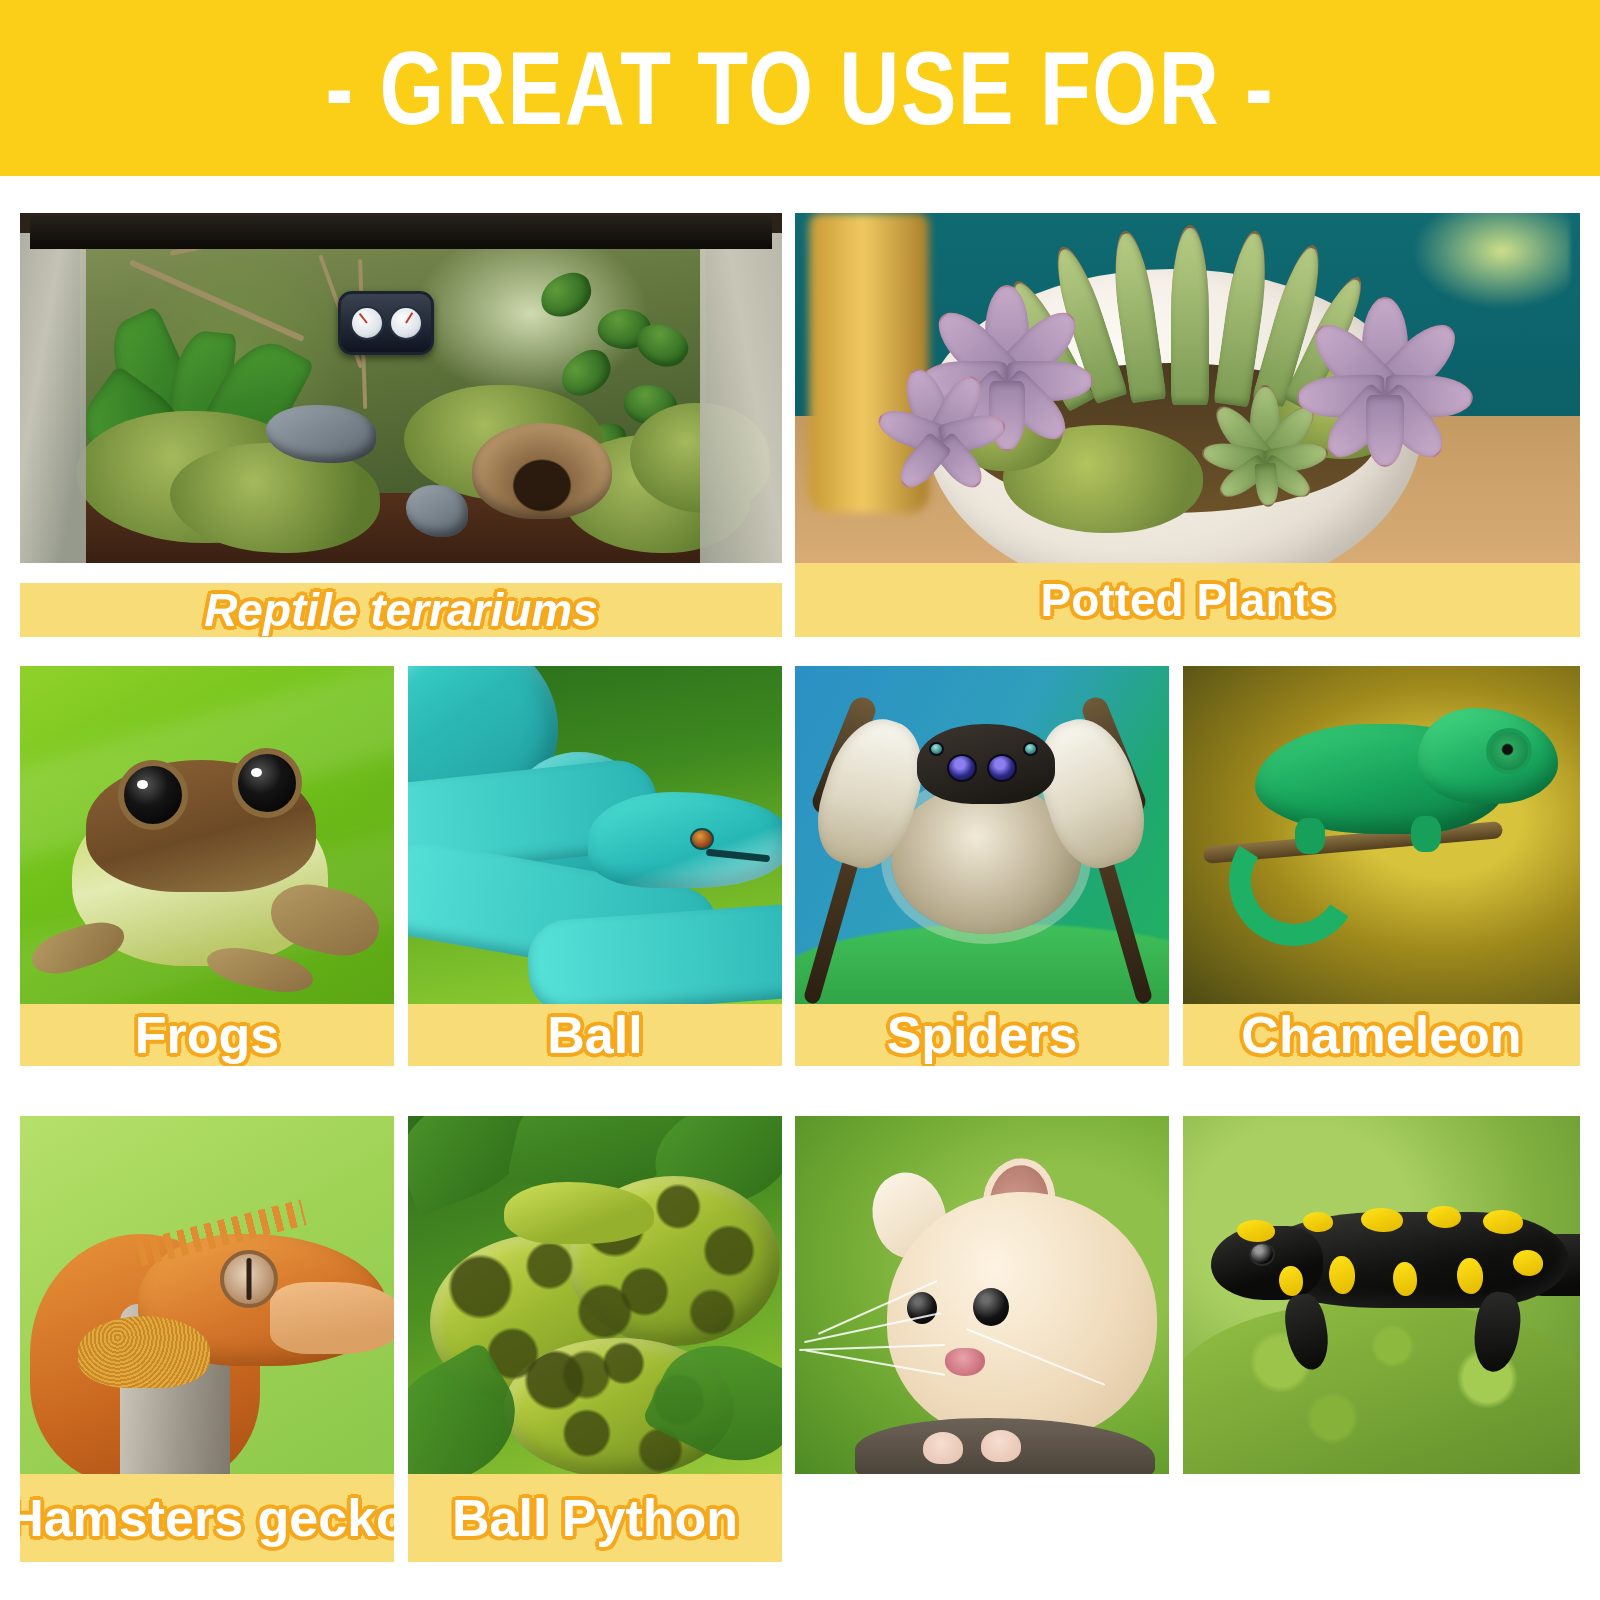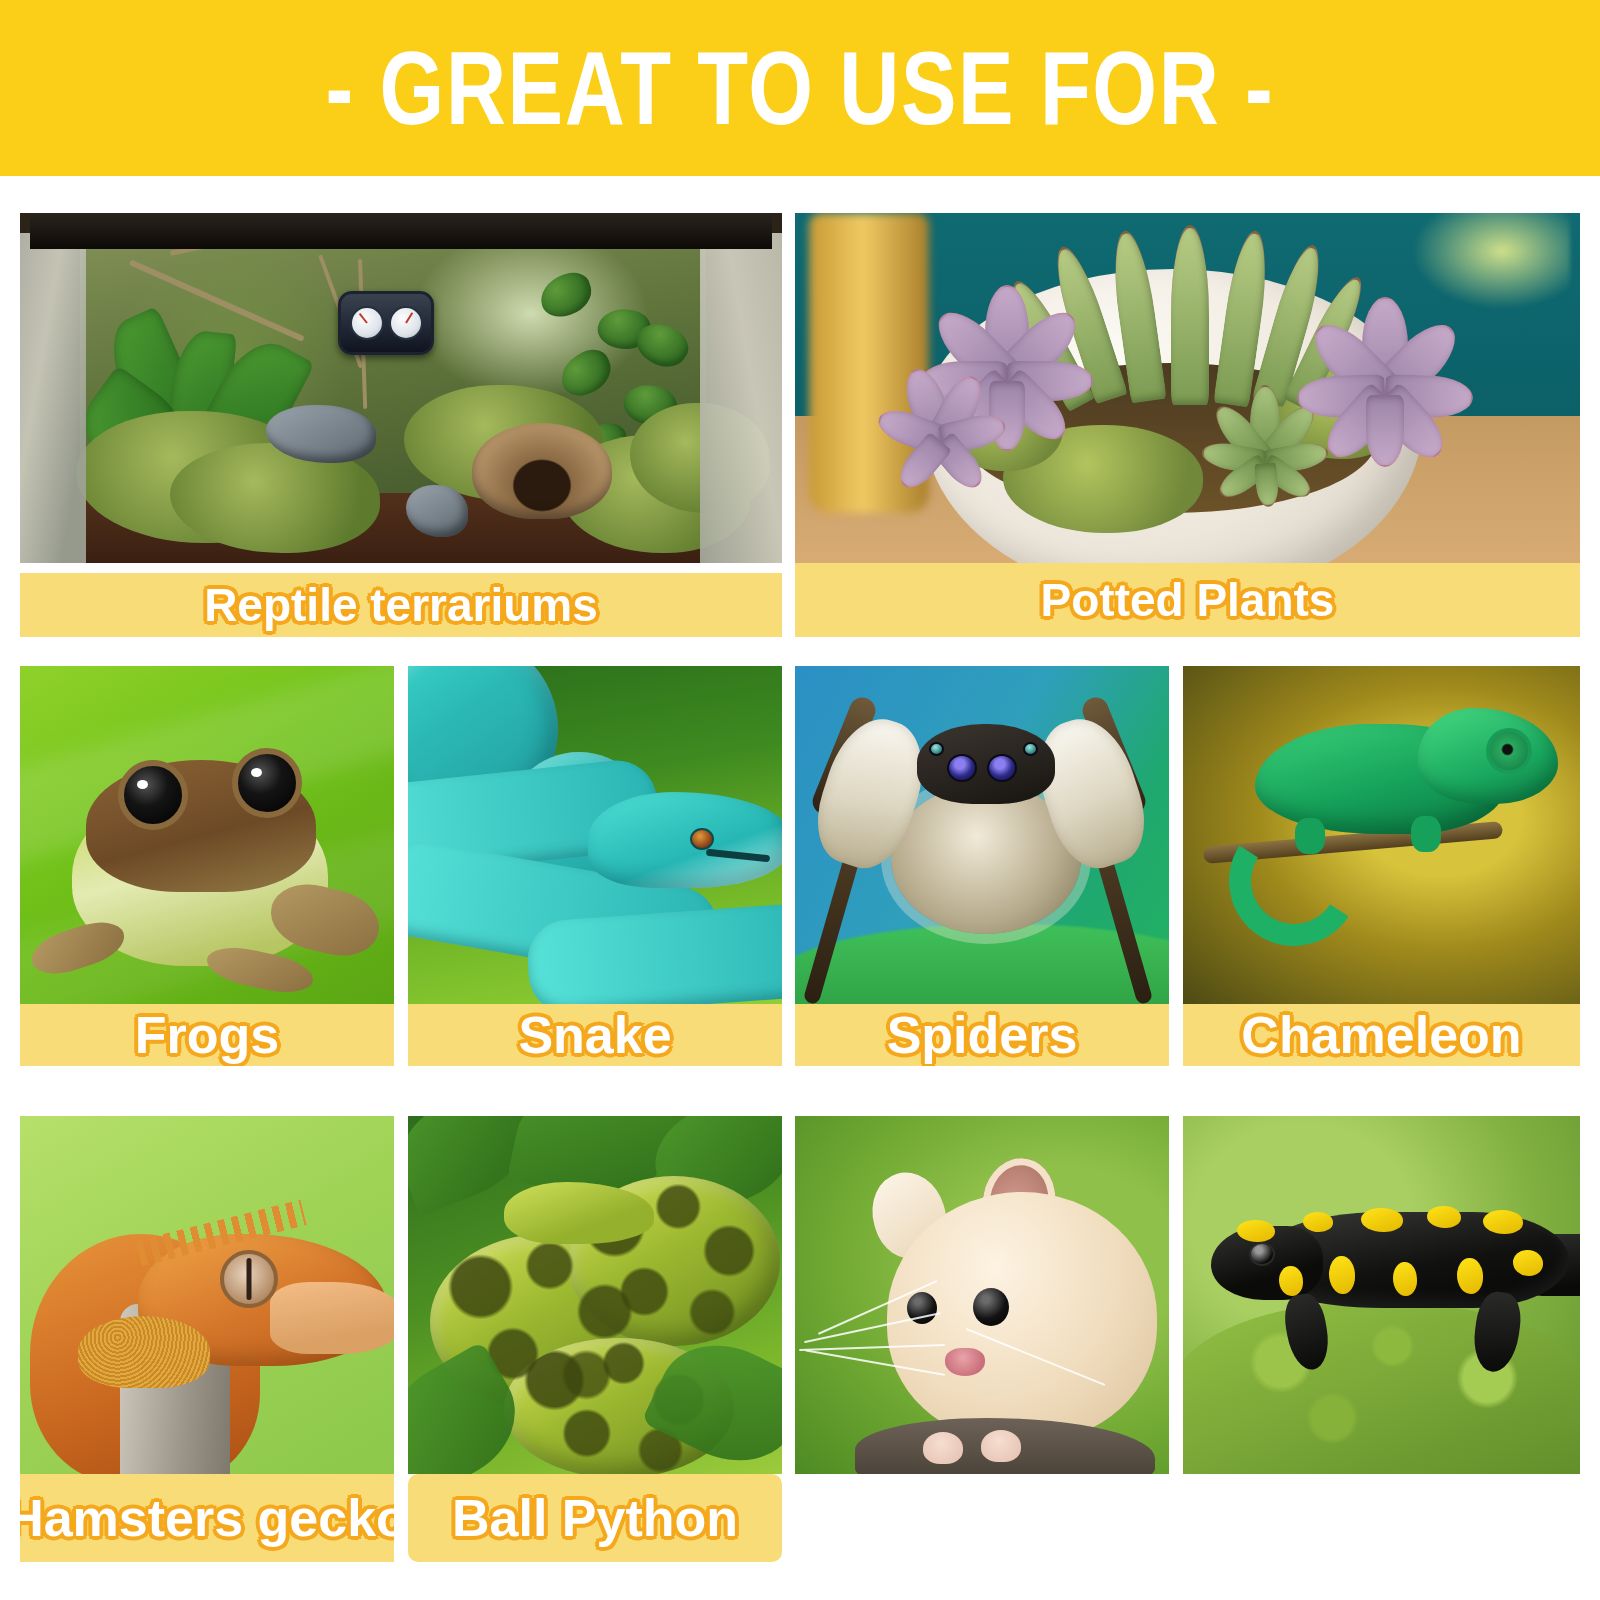--- a/index.html
+++ b/index.html
@@ -504,21 +504,21 @@
 
     <div class="rock" style="left:246px; top:192px; width:110px; height:58px;"></div>
     <div class="rock" style="left:386px; top:272px; width:62px; height:52px;"></div>
     <div class="log" style="left:452px; top:210px;"></div>
 
     <div class="gauge">
       <div class="dial l"></div>
       <div class="dial r"></div>
     </div>
   </div>
-  <div class="caption" style="height:64px;">
+  <div class="caption" style="height:54px;font-style:italic;">
     <span class="caption-text cap-lg">Reptile terrariums</span>
   </div>
 </div>
 
 <div class="cell" style="left:795px; top:213px; width:785px; height:424px;">
   <div class="photo pot-scene" style="height:350px;">
     <div class="vase-bg"></div>
     <div class="trail"></div>
 
     <div class="bowl"></div>
@@ -606,21 +606,21 @@
     <div class="snake-band" style="left:-50px; top:106px; width:300px; height:92px; transform:rotate(-6deg);"></div>
     <div class="snake-band" style="left:-30px; top:198px; width:340px; height:96px; transform:rotate(10deg);"></div>
     <div class="snake-band" style="left:120px; top:246px; width:300px; height:94px; transform:rotate(-4deg);"></div>
     <div class="snake-coil" style="left:96px; top:86px; width:150px; height:150px;"></div>
     <div class="snake-head">
       <div class="snake-eye"></div>
       <div class="snake-mouth"></div>
     </div>
   </div>
   <div class="caption" style="height:62px;">
-    <span class="caption-text cap-md">Snake</span>
+    <span class="caption-text cap-md">Ball</span>
   </div>
 </div>
 
 <div class="cell" style="left:795px; top:666px; width:374px; height:400px;">
   <div class="photo spider-scene" style="height:338px;">
     <div class="leaf-bot"></div>
 
     <div class="sp-arm" style="left:36px; top:28px; transform:rotate(22deg);"></div>
     <div class="sp-arm" style="left:306px; top:28px; transform:rotate(-22deg);"></div>
 
@@ -683,21 +683,21 @@
     <div class="py-leaf" style="left:-20px; top:250px; width:130px; height:110px; transform:rotate(-30deg); z-index:9;"></div>
 
     <div class="py-coil" style="left:22px; top:118px; width:230px; height:176px;"></div>
     <div class="py-spots" style="left:22px; top:118px; width:230px; height:176px;"></div>
     <div class="py-coil" style="left:160px; top:60px; width:212px; height:170px;"></div>
     <div class="py-spots" style="left:160px; top:60px; width:212px; height:170px;"></div>
     <div class="py-coil" style="left:96px; top:222px; width:230px; height:140px;"></div>
     <div class="py-spots" style="left:96px; top:222px; width:230px; height:140px;"></div>
     <div class="py-head"></div>
   </div>
-  <div class="caption" style="height:88px;border-radius:10px;">
+  <div class="caption" style="height:88px;">
     <span class="caption-text cap-md">Ball Python</span>
   </div>
 </div>
 
 <div class="cell" style="left:795px; top:1116px; width:374px; height:446px;">
   <div class="photo ham-scene" style="height:358px;">
     <div class="ham-ear l"></div>
     <div class="ham-ear r"></div>
     <div class="ham-body"></div>
     <div class="ham-eye" style="left:112px; top:176px; width:30px; height:32px;"></div>

